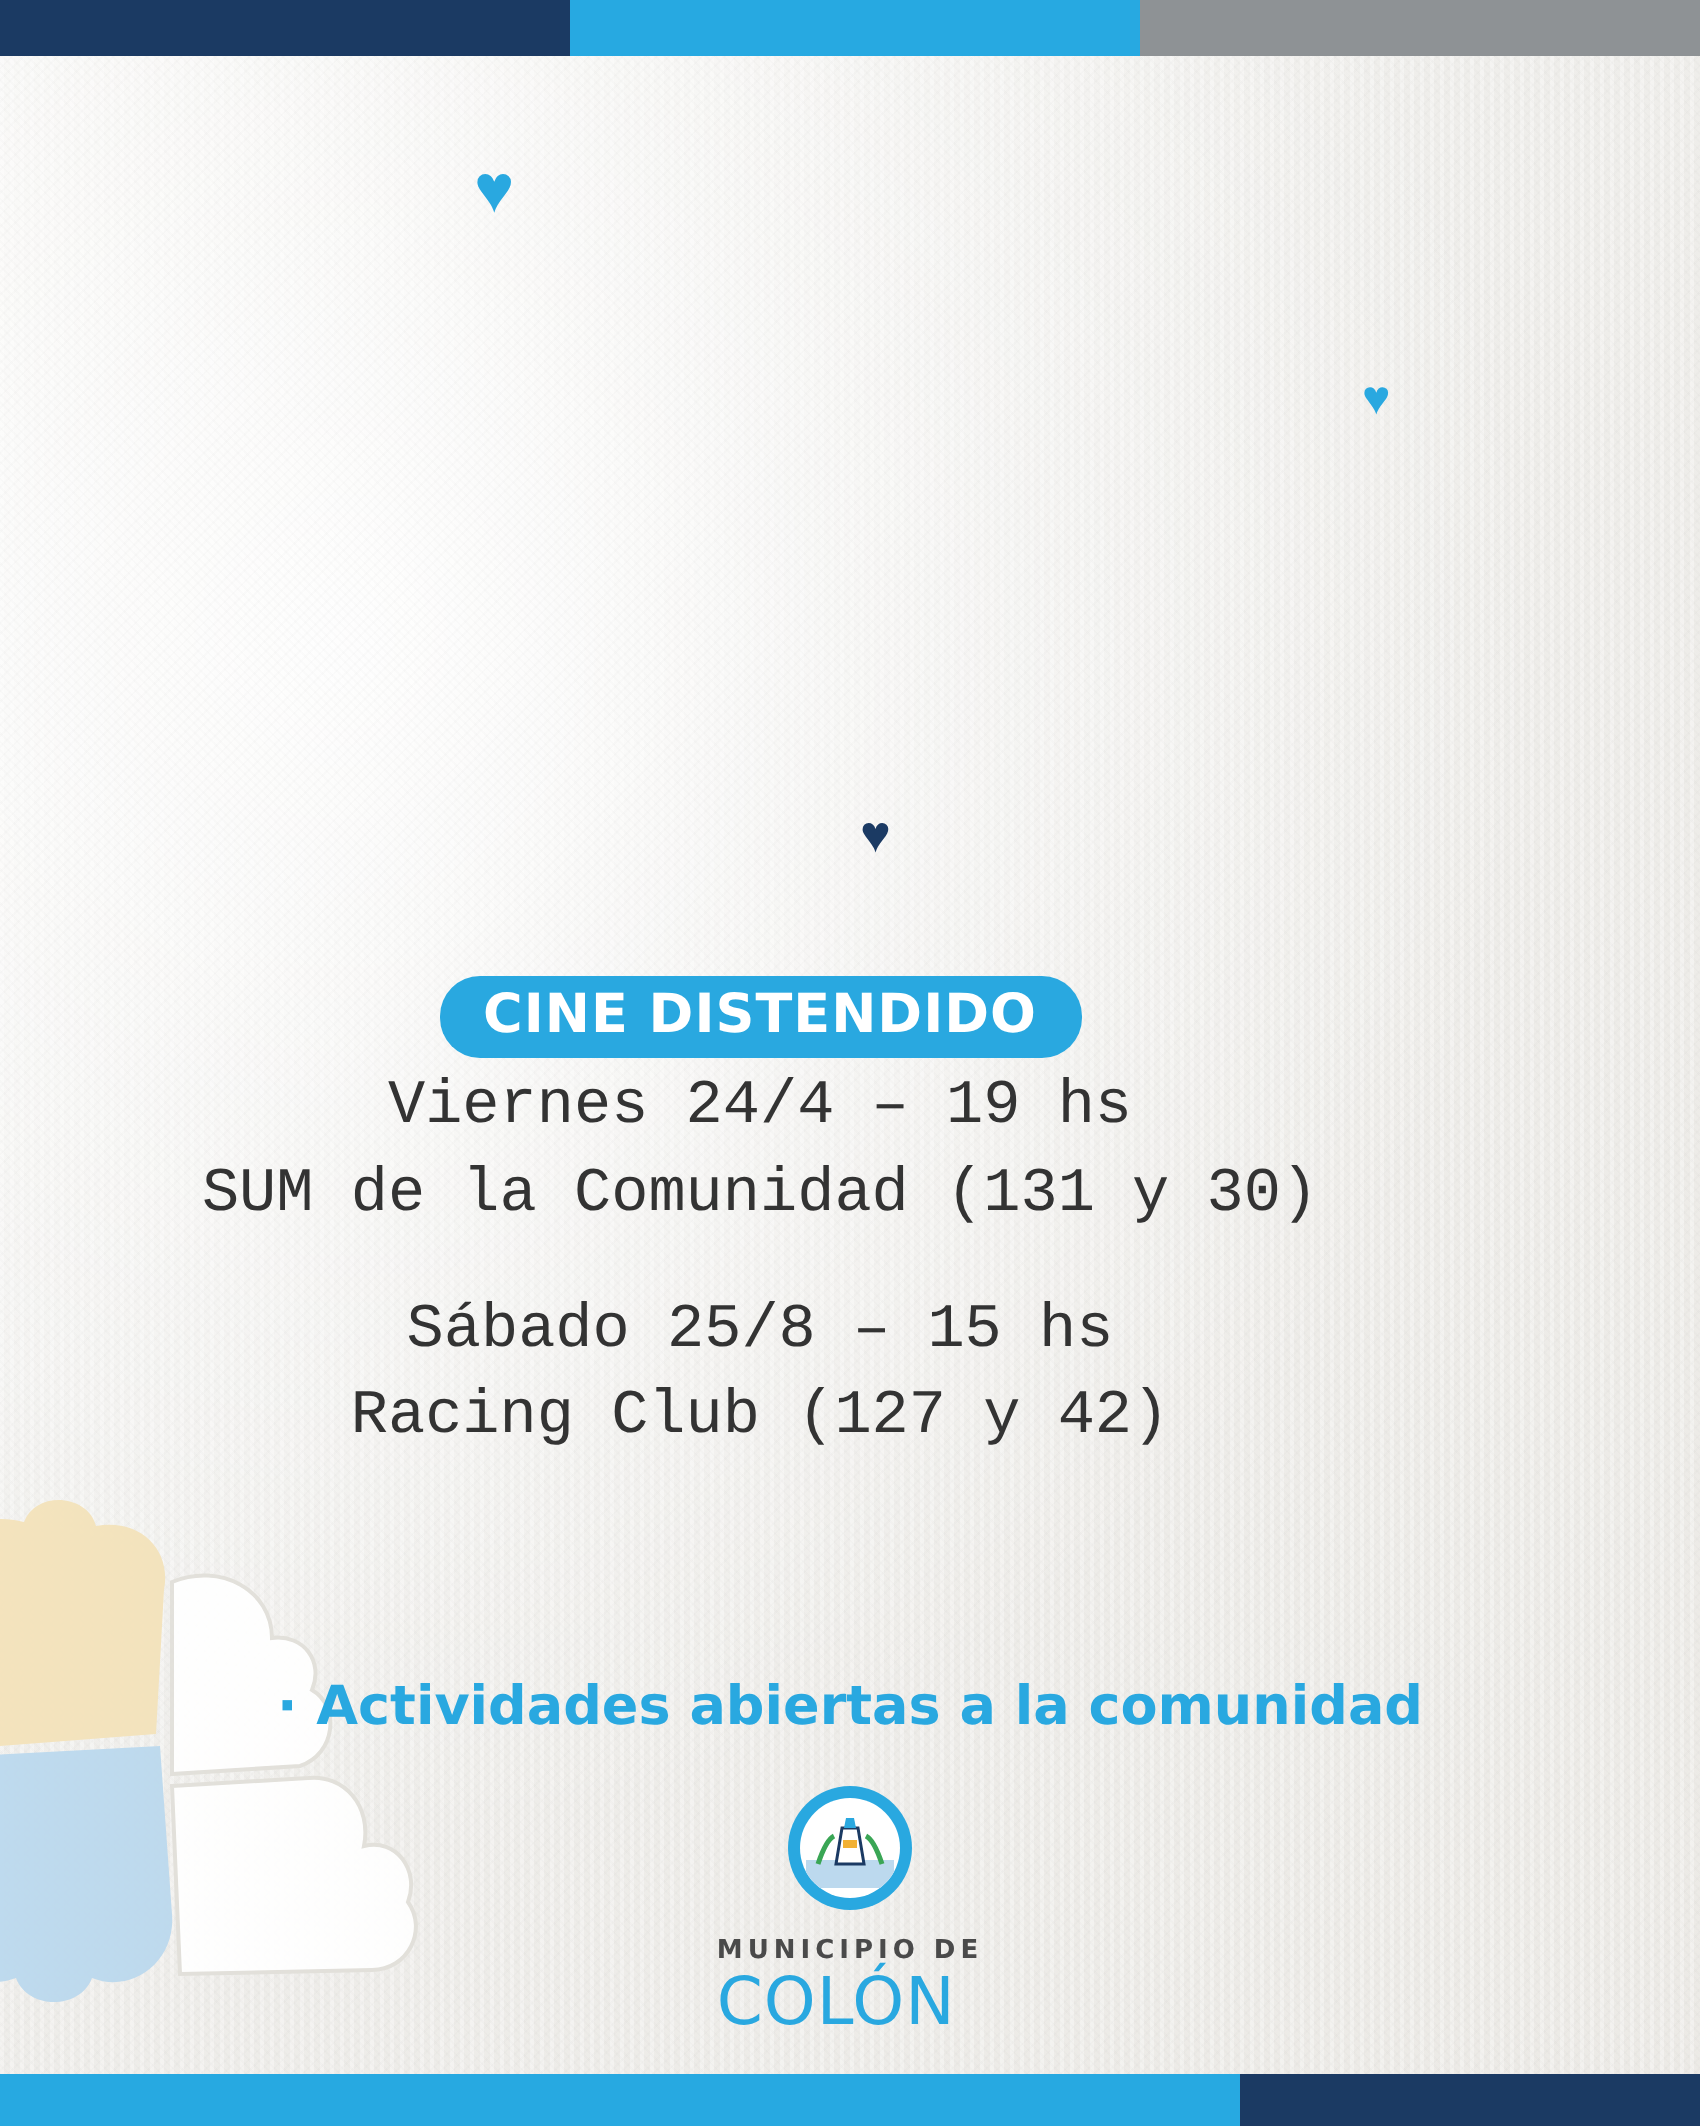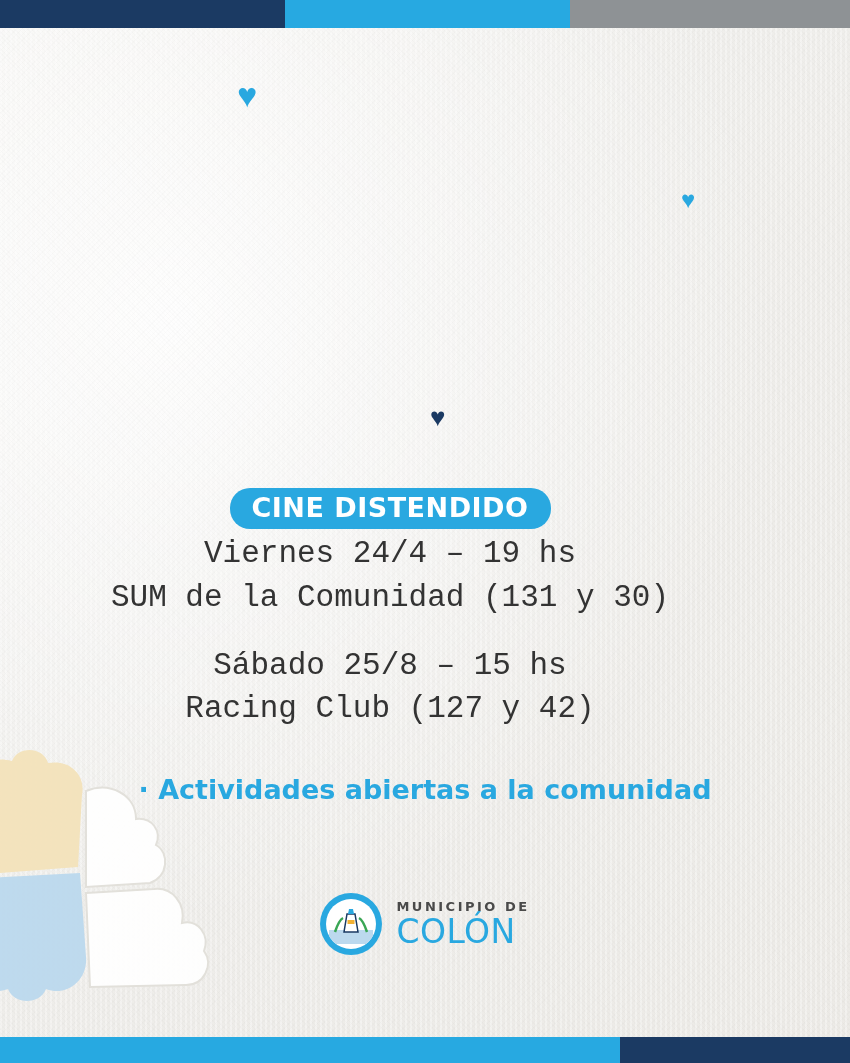--- a/index.html
+++ b/index.html
@@ -106,21 +106,21 @@
     line-height: 1;
   }
   .heart-1 { left: 237px; top: 78px;  font-size: 34px; }
   .heart-2 { left: 681px; top: 188px; font-size: 24px; }
   .heart-3 { left: 430px; top: 404px; font-size: 26px; color:#1b3a63; }
 
   
   .events {
     position: absolute;
     top: 488px;
-    left: 10px;
+    left: 0;
     width: 760px;
     text-align: center;
   }
   .event { margin-bottom: 30px; }
   .event-badge {
     display: inline-block;
     background: #29a8e0;
     color: #ffffff;
     font-family: "DejaVu Sans", sans-serif;
     font-weight: bold;
@@ -132,39 +132,40 @@
   .event-line {
     font-family: Liberation Mono, monospace;
     font-size: 31px;
     color: #333333;
     margin-top: 6px;
     line-height: 1.22;
   }
 
   .open-note {
     position: absolute;
-    top: 774px;
+    top: 838px;
     width: 850px;
     text-align: center;
     font-family: "DejaVu Sans", sans-serif;
     font-weight: bold;
     font-size: 27px;
     color: #29a8e0;
   }
 
   
   .logo-row {
     position: absolute;
     top: 893px;
     left: 0;
     width: 850px;
     display: flex;
     justify-content: center;
     align-items: center;
     gap: 14px;
+    flex-direction: column;
   }
   .crest {
     width: 62px;
     height: 62px;
     border-radius: 50%;
     background: #29a8e0;
     display: flex;
     align-items: center;
     justify-content: center;
     position: relative;

